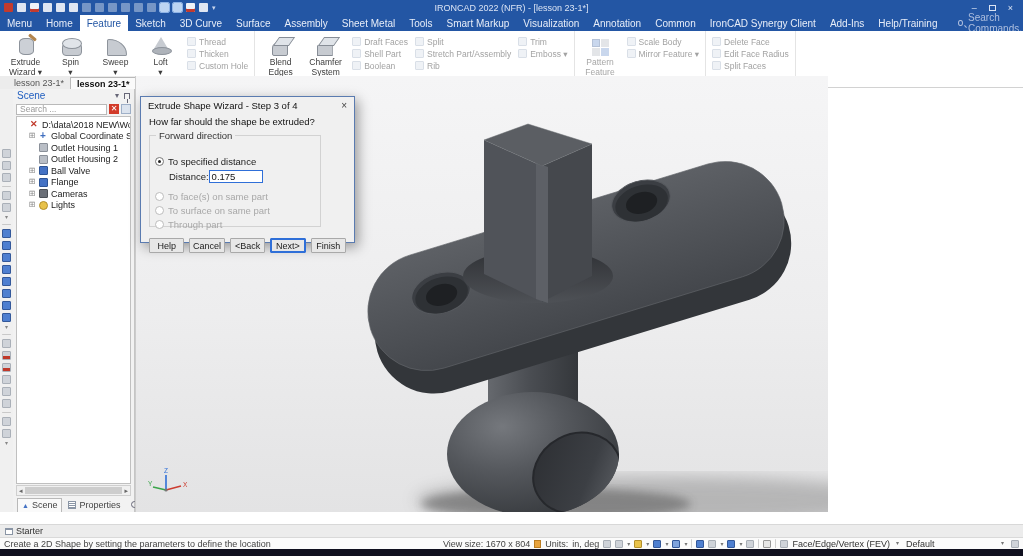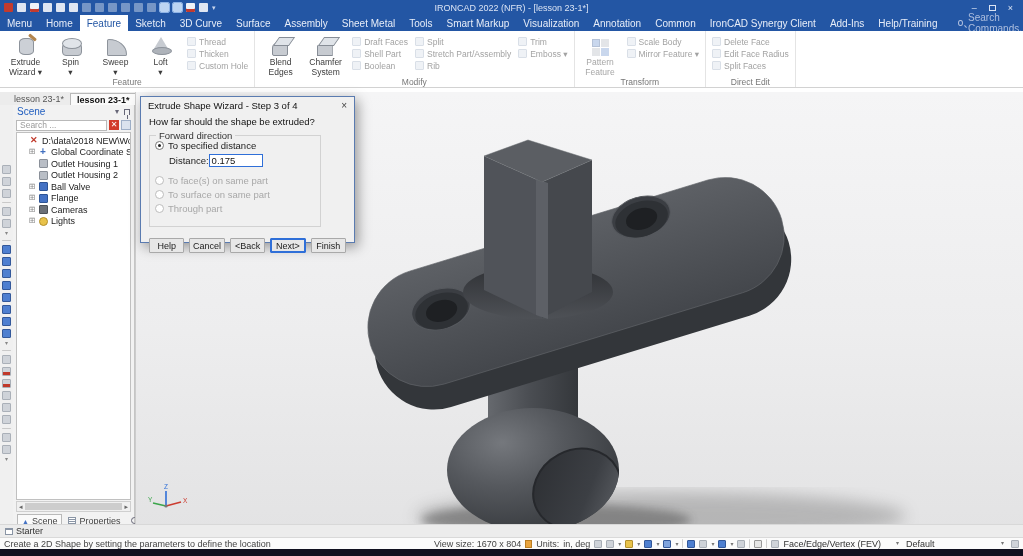--- a/index.html
+++ b/index.html
@@ -45,21 +45,21 @@
   .i-qblock::before,.i-blend::before,.i-chamfer::before{content:"";position:absolute;left:3px;top:7px;width:14px;height:12px;background:#c7cbd1;border:1px solid #878d96}
   .i-qblock::after,.i-blend::after,.i-chamfer::after{content:"";position:absolute;left:7px;top:2px;width:14px;height:7px;background:#e0e4e9;border:1px solid #878d96;transform:skewX(-35deg)}
   .i-blend::before{border-radius:6px 2px 2px 2px}
   .i-chamfer::before{clip-path:polygon(0 30%,30% 0,100% 0,100% 100%,0 100%)}
   .i-pattern::before{content:"";position:absolute;left:4px;top:4px;width:6px;height:6px;background:#9db7e0;border:1px solid #7a91b8;box-shadow:9px 0 0 #cdd1d7,0 9px 0 #cdd1d7,9px 9px 0 #9db7e0}
   .smallcol{display:flex;flex-direction:column;gap:2px;padding:4px 3px 0}
   .smallbtn{display:flex;align-items:flex-start;gap:3px;font-size:8.5px;color:#a2a2a2;white-space:nowrap}
   .si{width:9px;height:9px;background:#e9edf3;border:1px solid #c9d2dd;border-radius:1px;flex:none;opacity:.7}
 
   
-  .main{position:absolute;left:0;top:92px;width:1023px;height:436px;display:flex}
+  .main{position:absolute;left:0;top:76px;width:828px;height:436px;display:flex}
   .leftcol{width:135px;display:flex;flex-direction:column;background:#f0f0f0}
   .doctabs{height:13px;display:flex;align-items:flex-end;font-size:9px;color:#555;background:#ececec;padding-left:8px}
   .dtab{padding:0 6px;height:12px;line-height:12px;white-space:nowrap}
   .dtab.active{background:#fafafa;border:1px solid #b9b9b9;border-bottom:none;color:#111;font-weight:bold}
   .dtclose{margin-left:2px;color:#555;font-size:9px}
   .leftrow{flex:1;display:flex;min-height:0}
   .vtoolbar{width:13px;background:#f0f0f0;display:flex;flex-direction:column;align-items:center;padding-top:60px;gap:3px}
   .lt{width:9px;height:9px;border-radius:1px;flex:none}
   .lt.lg{background:#cfd3d9;border:1px solid #aab0b8}
   .lt.lr{background:#cfd3d9;border:1px solid #aab0b8;box-shadow:inset 0 -3px 0 #c0392b}
@@ -100,21 +100,21 @@
   
   .viewport{flex:1;position:relative;background:linear-gradient(180deg,#f5f5f6 0%,#ededee 55%,#e3e3e4 100%);border-left:1px solid #cccccc;overflow:hidden}
   .viewport svg.model{position:absolute;left:0;top:0}
   .triad{position:absolute;left:12px;top:392px}
 
   
   .dialog{position:absolute;left:140px;top:96px;width:215px;height:147px;background:#f0f0f0;border:1px solid #5a7bb0;box-shadow:3px 4px 12px rgba(0,0,0,.38);z-index:10;font-size:9.5px}
   .dtitle{height:16px;display:flex;align-items:center;padding:0 7px;color:#111}
   .dclose{margin-left:auto;color:#444;font-size:10px}
   .dquestion{padding:3px 8px 0;color:#111}
-  .dgroup{position:relative;margin:8px 8px 6px;width:172px;height:92px;border:1px solid #d2d2d2;padding:4px 5px 0}
+  .dgroup{position:relative;margin:8px 8px 6px;width:172px;height:92px;border:1px solid #d2d2d2;padding:20px 5px 0}
   .dglabel{position:absolute;top:-6px;left:6px;background:#f0f0f0;padding:0 3px;color:#333}
   .drow{display:flex;align-items:center;gap:4px;margin-bottom:3px;color:#222}
   .drow.dis{color:#a8a8a8}
   .radio{width:9px;height:9px;border:1px solid #777;border-radius:50%;background:#fff;position:relative;flex:none}
   .radio.sel::after{content:"";position:absolute;inset:2px;background:#222;border-radius:50%}
   .radio.dis{border-color:#bdbdbd}
   .distrow{display:flex;align-items:center;margin:1px 0 8px 14px;color:#222}
   .dinput{width:54px;height:13px;border:1px solid #2f6fd8;background:#fff;padding:0 2px;display:flex;align-items:center;color:#111}
   .dbtns{display:flex;gap:5px;padding:0 8px;margin-top:11px}
   .dbtn{flex:1;height:15px;background:#e7e7e7;border:1px solid #a9a9a9;border-radius:1px;display:flex;align-items:center;justify-content:center;font-size:9px;color:#222}
@@ -127,21 +127,21 @@
   .sbmsg{flex:1;white-space:nowrap;overflow:hidden}
   .sb-ic{width:8px;height:8px;border-radius:1px;flex:none}
   .sb-ic.sg{background:#cfd3d9;border:1px solid #a8aeb6}
   .sb-ic.sy{background:#e8c24a;border:1px solid #b3902c}
   .sb-ic.sb{background:#4e7fd0;border:1px solid #33589a}
   .sb-ic.sb2{background:#7fa3dd;border:1px solid #33589a}
   .sb-ic.sgBox{background:#e6e6e6;border:1px solid #999}
   .sb-ic.t{width:auto;height:auto;background:none;border:none;color:#777;font-size:6px}
   .sb-ic.sep{width:1px;height:9px;background:#cfcfcf;border:none}
   .sb-orange{width:7px;height:8px;background:#e8a33d;border:1px solid #bb7d22;flex:none}
-  .sbdd{display:flex;align-items:flex-start;gap:15px;white-space:nowrap;color:#333}
+  .sbdd{display:flex;align-items:flex-start;gap:6px;white-space:nowrap;color:#333}
   .sbdd .c{font-size:6px;color:#777}
   .sbdd.wide{width:104px;justify-content:space-between;padding:0 3px}
   .taskstrip{position:absolute;left:0;top:549px;width:1023px;height:7px;background:#10101f}
   .bold{font-weight:normal}
 </style>
 </head>
 <body>
 
 <div class="titlebar">
   <div class="qat">

